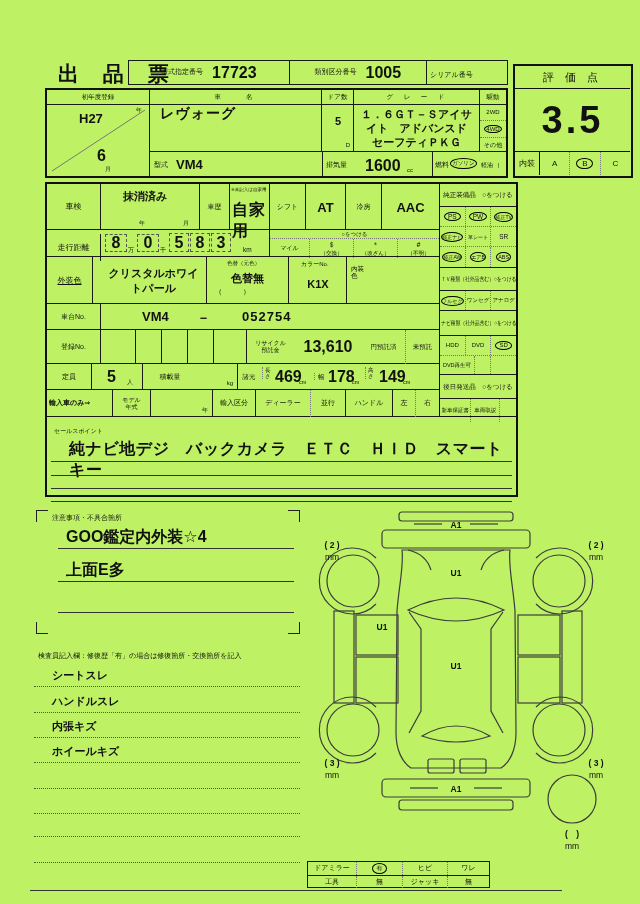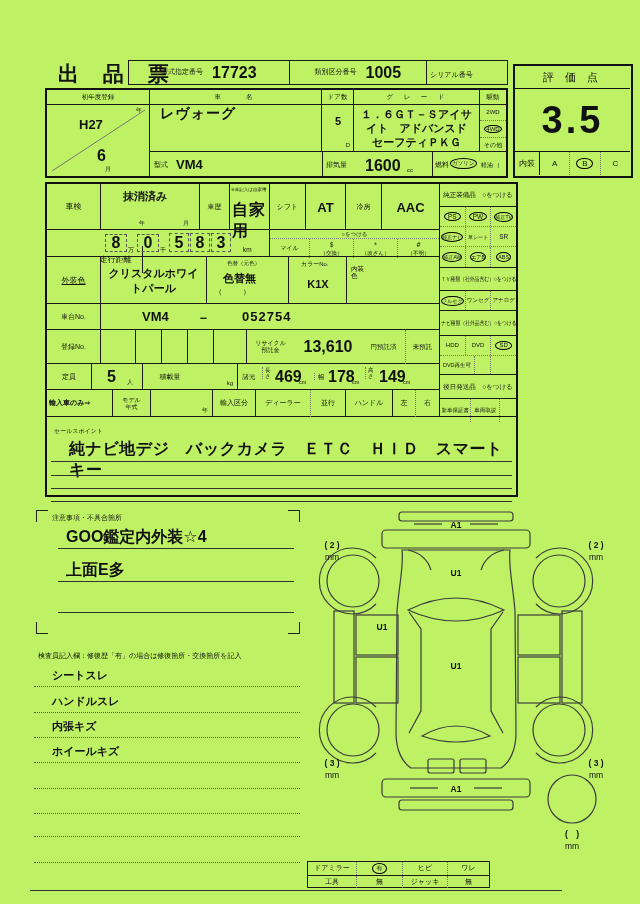--- a/index.html
+++ b/index.html
@@ -72,21 +72,21 @@
     <div class="a f t65 bb br" style="left:0;top:0;width:103px;height:15px;">初年度登録</div>
     <div class="a f t65 bb br" style="left:103px;top:0;width:172px;height:15px;letter-spacing:4px;">車　　名</div>
     <div class="a f t65 bb br" style="left:275px;top:0;width:32px;height:15px;">ドア数</div>
     <div class="a f t65 bb br" style="left:307px;top:0;width:126px;height:15px;letter-spacing:2px;">グ　レ　ー　ド</div>
     <div class="a f t65 bb" style="left:433px;top:0;width:26px;height:15px;">駆動</div>
 
     <div class="a br" style="left:0;top:15px;width:103px;height:71px;">
       <svg class="a" style="left:0;top:0;width:103px;height:71px;" viewBox="0 0 103 71">
         <line x1="5" y1="66" x2="98" y2="5" stroke="#777" stroke-width="1"></line>
       </svg>
-      <div class="a v t13" style="left:8px;top:12px;padding-left:24px;">H27</div>
+      <div class="a v t13" style="left:8px;top:6px;padding-left:24px;">H27</div>
       <div class="a t6" style="left:89px;top:2px;">年</div>
       <div class="a v t12" style="left:50px;top:42px;">6</div>
       <div class="a t6" style="left:58px;top:61px;">月</div>
     </div>
 
     <div class="a br" style="left:103px;top:15px;width:172px;height:46px;display:flex;align-items:flex-start;">
       <span class="v" style="font-size:14px;margin-left:10px;letter-spacing:1px;">レヴォーグ</span>
     </div>
     <div class="a br" style="left:275px;top:15px;width:32px;height:46px;">
       <div class="a v t11" style="left:13px;top:10px;">5</div>
@@ -134,21 +134,21 @@
         <div class="a" style="left:1px;top:3px;font-size:4.5px;white-space:nowrap;">※未記入は自家用</div>
         <div class="a v t12" style="left:2px;top:16px;letter-spacing:1px;">自家用</div>
       </div>
       <div class="a f t7 br" style="left:223px;top:0;width:36px;height:46px;">シフト</div>
       <div class="a f v t13 br" style="left:259px;top:0;width:40px;height:46px;">AT</div>
       <div class="a f t7 br" style="left:299px;top:0;width:36px;height:46px;">冷房</div>
       <div class="a f v t13" style="left:335px;top:0;width:57px;height:46px;">AAC</div>
     </div>
 
     <div class="a bb" style="left:0;top:46px;width:392px;height:27px;">
-      <div class="a f t8 br" style="left:0;top:16px;width:54px;height:27px;margin-left:42px;">走行距離</div>
+      <div class="a f t8 br" style="left:0;top:4px;width:54px;height:27px;">走行距離</div>
       <div class="a f dash v t12" style="left:58px;top:4px;width:22px;height:18px;">8</div>
       <div class="a t6" style="left:81px;top:17px;">万</div>
       <div class="a f dash v t12" style="left:90px;top:4px;width:22px;height:18px;">0</div>
       <div class="a t6" style="left:113px;top:17px;">千</div>
       <div class="a f dash v t12" style="left:122px;top:3px;width:20px;height:19px;">5</div>
       <div class="a f dash v t12" style="left:143px;top:3px;width:20px;height:19px;">8</div>
       <div class="a f dash v t12" style="left:164px;top:3px;width:20px;height:19px;">3</div>
       <div class="a t65" style="left:196px;top:16px;">km</div>
       <div class="a" style="left:222px;top:0;width:170px;height:27px;border-left:1px solid #1a1a1a;">
         <div class="f t55 bbt" style="height:8px;">○をつける</div>
@@ -164,25 +164,25 @@
           </div>
           <div class="fc blt" style="width:42px;">
             <span class="t7">＃</span>
             <span class="t55">（不明）</span>
           </div>
         </div>
       </div>
     </div>
 
     <div class="a bb" style="left:0;top:73px;width:392px;height:47px;">
-      <div class="a f t8 br" style="left:0;top:0;width:54px;height:47px;text-decoration:underline;">外装色</div>
+      <div class="a f t8 br" style="left:0;top:0;width:46px;height:47px;text-decoration:underline;">外装色</div>
       <div class="a f v t11 br" style="left:54px;top:0;width:106px;height:47px;padding:0 6px;line-height:1.35;">クリスタルホワイトパール</div>
       <div class="a br" style="left:160px;top:0;width:82px;height:47px;">
         <div class="a t55" style="left:20px;top:3px;">色替（元色）</div>
-        <div class="a v t11" style="left:16px;top:14px;">色替無</div>
+        <div class="a v t11" style="left:24px;top:14px;">色替無</div>
         <div class="a t7" style="left:8px;top:31px;">（　　　）</div>
       </div>
       <div class="a br" style="left:242px;top:0;width:58px;height:47px;">
         <div class="a t6" style="left:12px;top:4px;">カラーNo.</div>
         <div class="a f v t11" style="left:0;top:16px;width:58px;height:22px;">K1X</div>
       </div>
       <div class="a" style="left:300px;top:0;width:92px;height:47px;">
         <div class="a t65" style="left:4px;top:8px;width:15px;word-break:break-all;">内装色</div>
       </div>
     </div>

